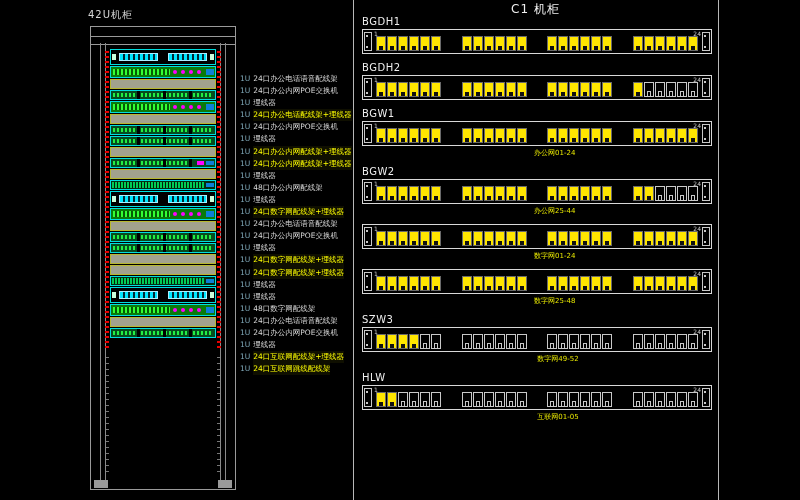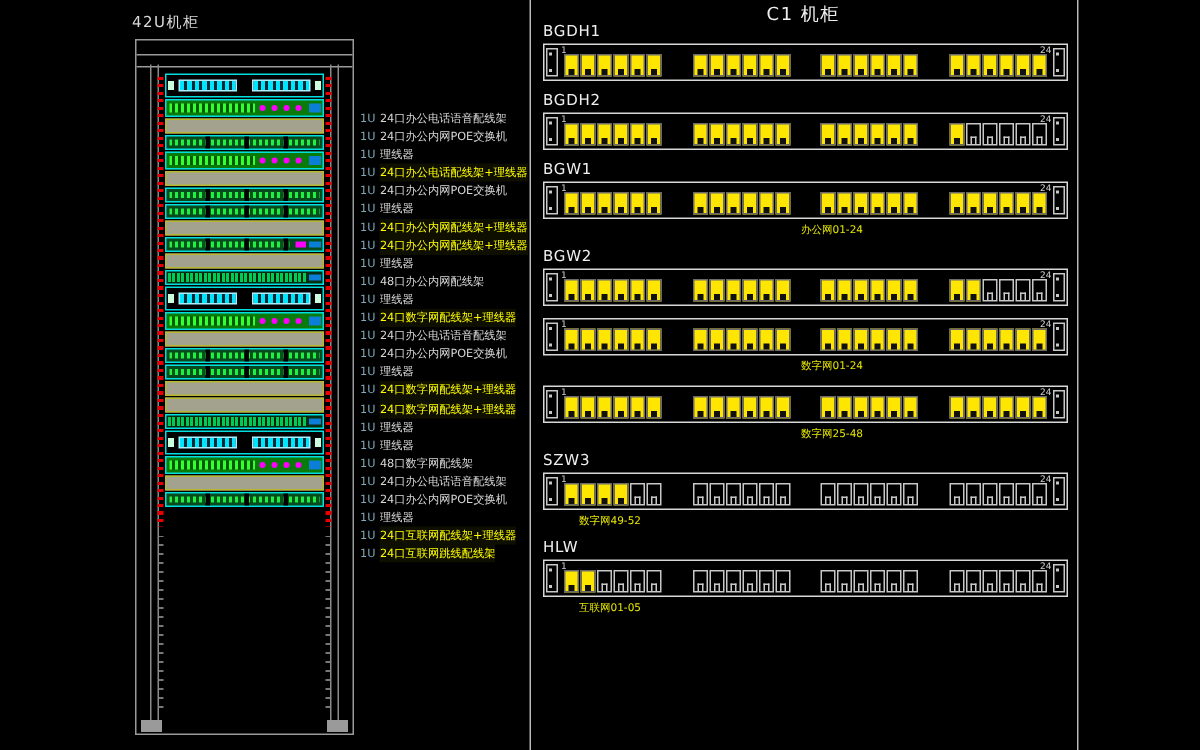--- a/index.html
+++ b/index.html
@@ -71,21 +71,21 @@
   .pnum{position:absolute;top:1px;color:#cccccc;font-size:6px;line-height:6px;}
   .pnum.first{left:11px}.pnum.last{right:10px}
   .ports{position:absolute;left:13px;right:13px;top:6px;display:flex;justify-content:space-between;}
   .pgroup{display:flex;gap:1px;}
   .port{width:10px;height:15px;position:relative;box-sizing:border-box;}
   .port.f{background:#ffe600;border:1px solid #6a6a6a;}
   .port.f::after{content:'';position:absolute;left:2px;right:2px;bottom:0;height:4px;background:#111;}
   .port.e{background:#000;border:1px solid #c8c8c8;}
   .port.e::after{content:'';position:absolute;left:2px;right:2px;bottom:0;height:4px;border:1px solid #c8c8c8;border-bottom:none;}
   .psub{color:#e6e600;font-size:7px;margin-top:2px;margin-left:172px;}
-  .psub.left{margin-left:24px;}
+  .psub.left{margin-left:42px;text-align:center;}
 </style>
 </head>
 <body>
 
 <div id="app">
 
   <div class="rack-title">42U机柜</div>
 
   <div class="rack">
     <div class="rack-top-band"></div>
@@ -494,20 +494,21 @@
             <div class="pgroup">
               <div class="port f"></div>
               <div class="port f"></div>
               <div class="port e"></div>
               <div class="port e"></div>
               <div class="port e"></div>
               <div class="port e"></div>
             </div>
           </div>
     </div>
+    <div class="psub">办公网25-44</div>
   </div>
 
   <div class="pblock">
     <div class="pbody">
       <div class="ear l"></div>
       <div class="ear r"></div>
       <div class="pnum first">1</div>
       <div class="pnum last">24</div>
       <div class="ports">
             <div class="pgroup">

